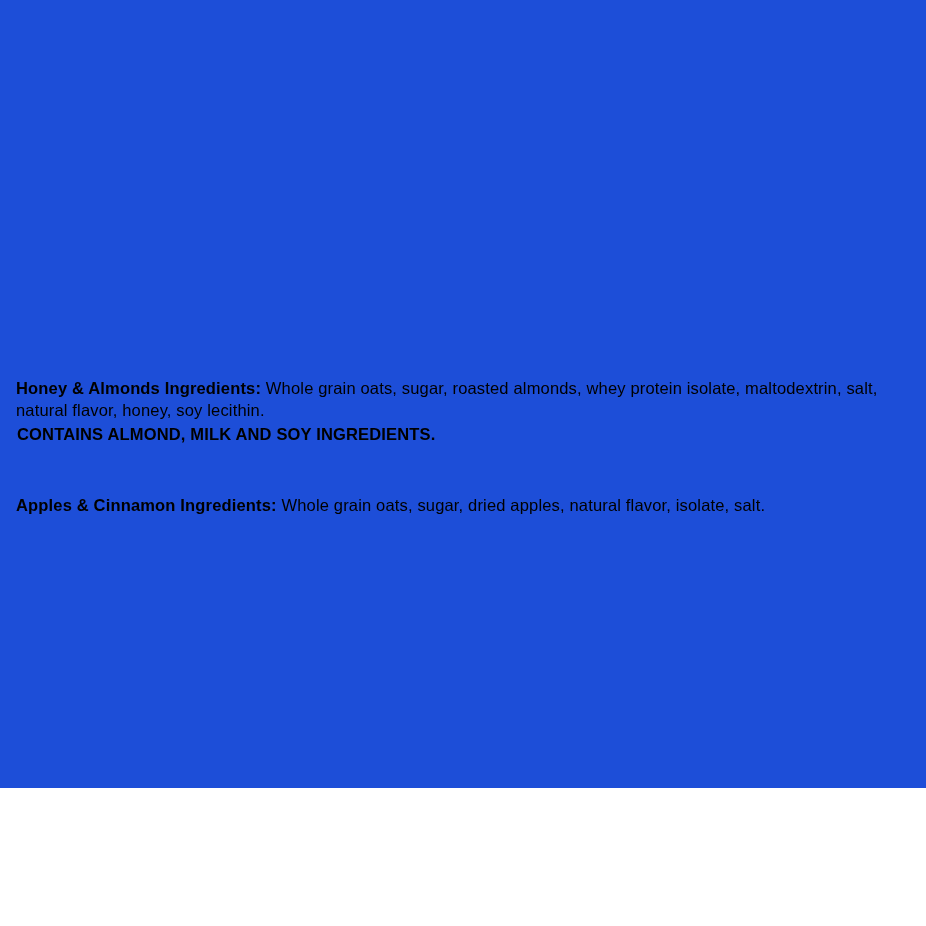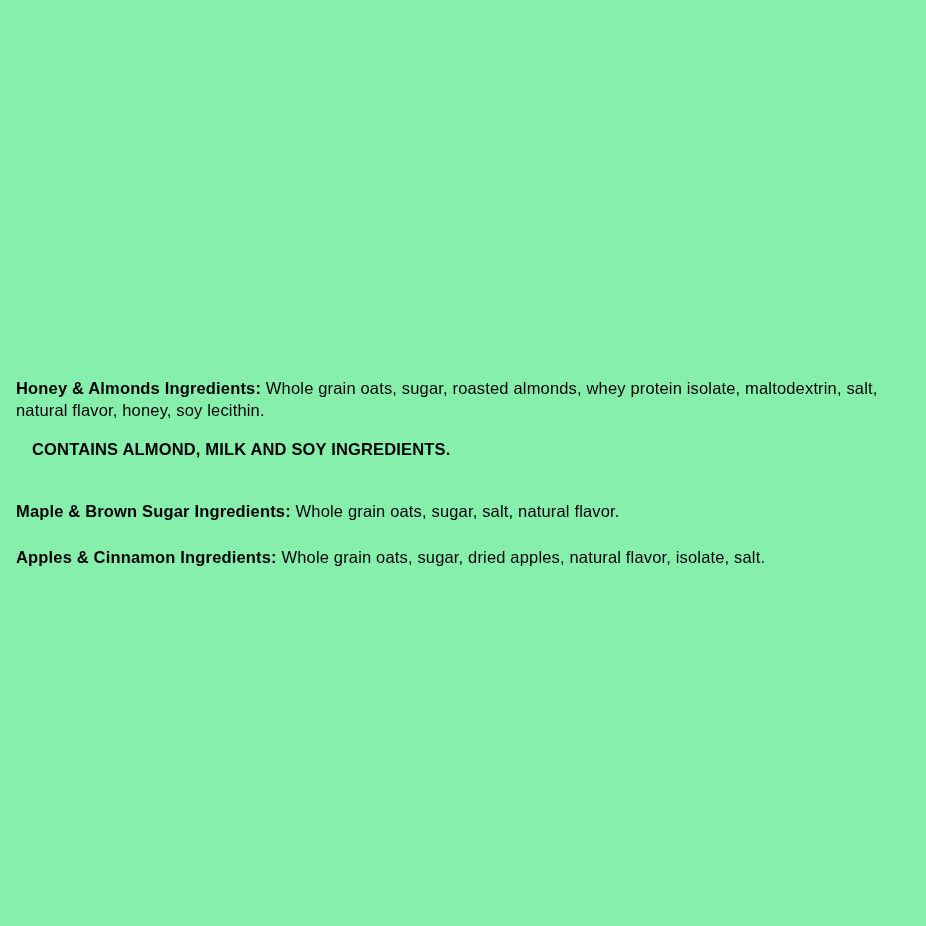--- a/index.html
+++ b/index.html
@@ -10,22 +10,22 @@
     width: 926px;
     height: 926px;
     background: #ffffff;
     font-family: "Liberation Sans", sans-serif;
     color: #000000;
     overflow: hidden;
   }
   .page {
     position: relative;
     width: 926px;
-    height: 926px;
-    background: #86efac;
+    height: 788px;
+    background: #1d4ed8;
   }
   .ingredients-block {
     position: absolute;
     left: 16px;
     top: 377px;
     width: 900px;
   }
   .entry {
     margin: 0 0 0 0;
   }
@@ -37,38 +37,37 @@
   }
   .entry-label {
     font-weight: bold;
   }
   .allergen {
     font-size: 16.5px;
     font-weight: bold;
     line-height: 1.35;
     letter-spacing: 0.01em;
     color: #000000;
-    margin: 16px;
+    margin: 1px;
   }
   .gap {
     height: 24px;
   }
 </style>
 </head>
 <body>
 
 <div class="page">
   <div class="ingredients-block">
 
     <p class="entry entry-text"><span class="entry-label">Honey &amp; Almonds Ingredients:</span><span> Whole grain oats, sugar, roasted almonds, whey protein isolate, maltodextrin, salt, natural flavor, honey, soy lecithin.</span></p>
 
     <p class="allergen">CONTAINS ALMOND, MILK AND SOY INGREDIENTS.</p>
 
     <div class="gap"></div>
 
-    <p class="entry entry-text"><span class="entry-label">Maple &amp; Brown Sugar Ingredients:</span><span> Whole grain oats, sugar, salt, natural flavor.</span></p>
 
     <div class="gap"></div>
 
     <p class="entry entry-text"><span class="entry-label">Apples &amp; Cinnamon Ingredients:</span><span> Whole grain oats, sugar, dried apples, natural flavor, isolate, salt.</span></p>
 
   </div>
 </div>
 
 </body></html>

